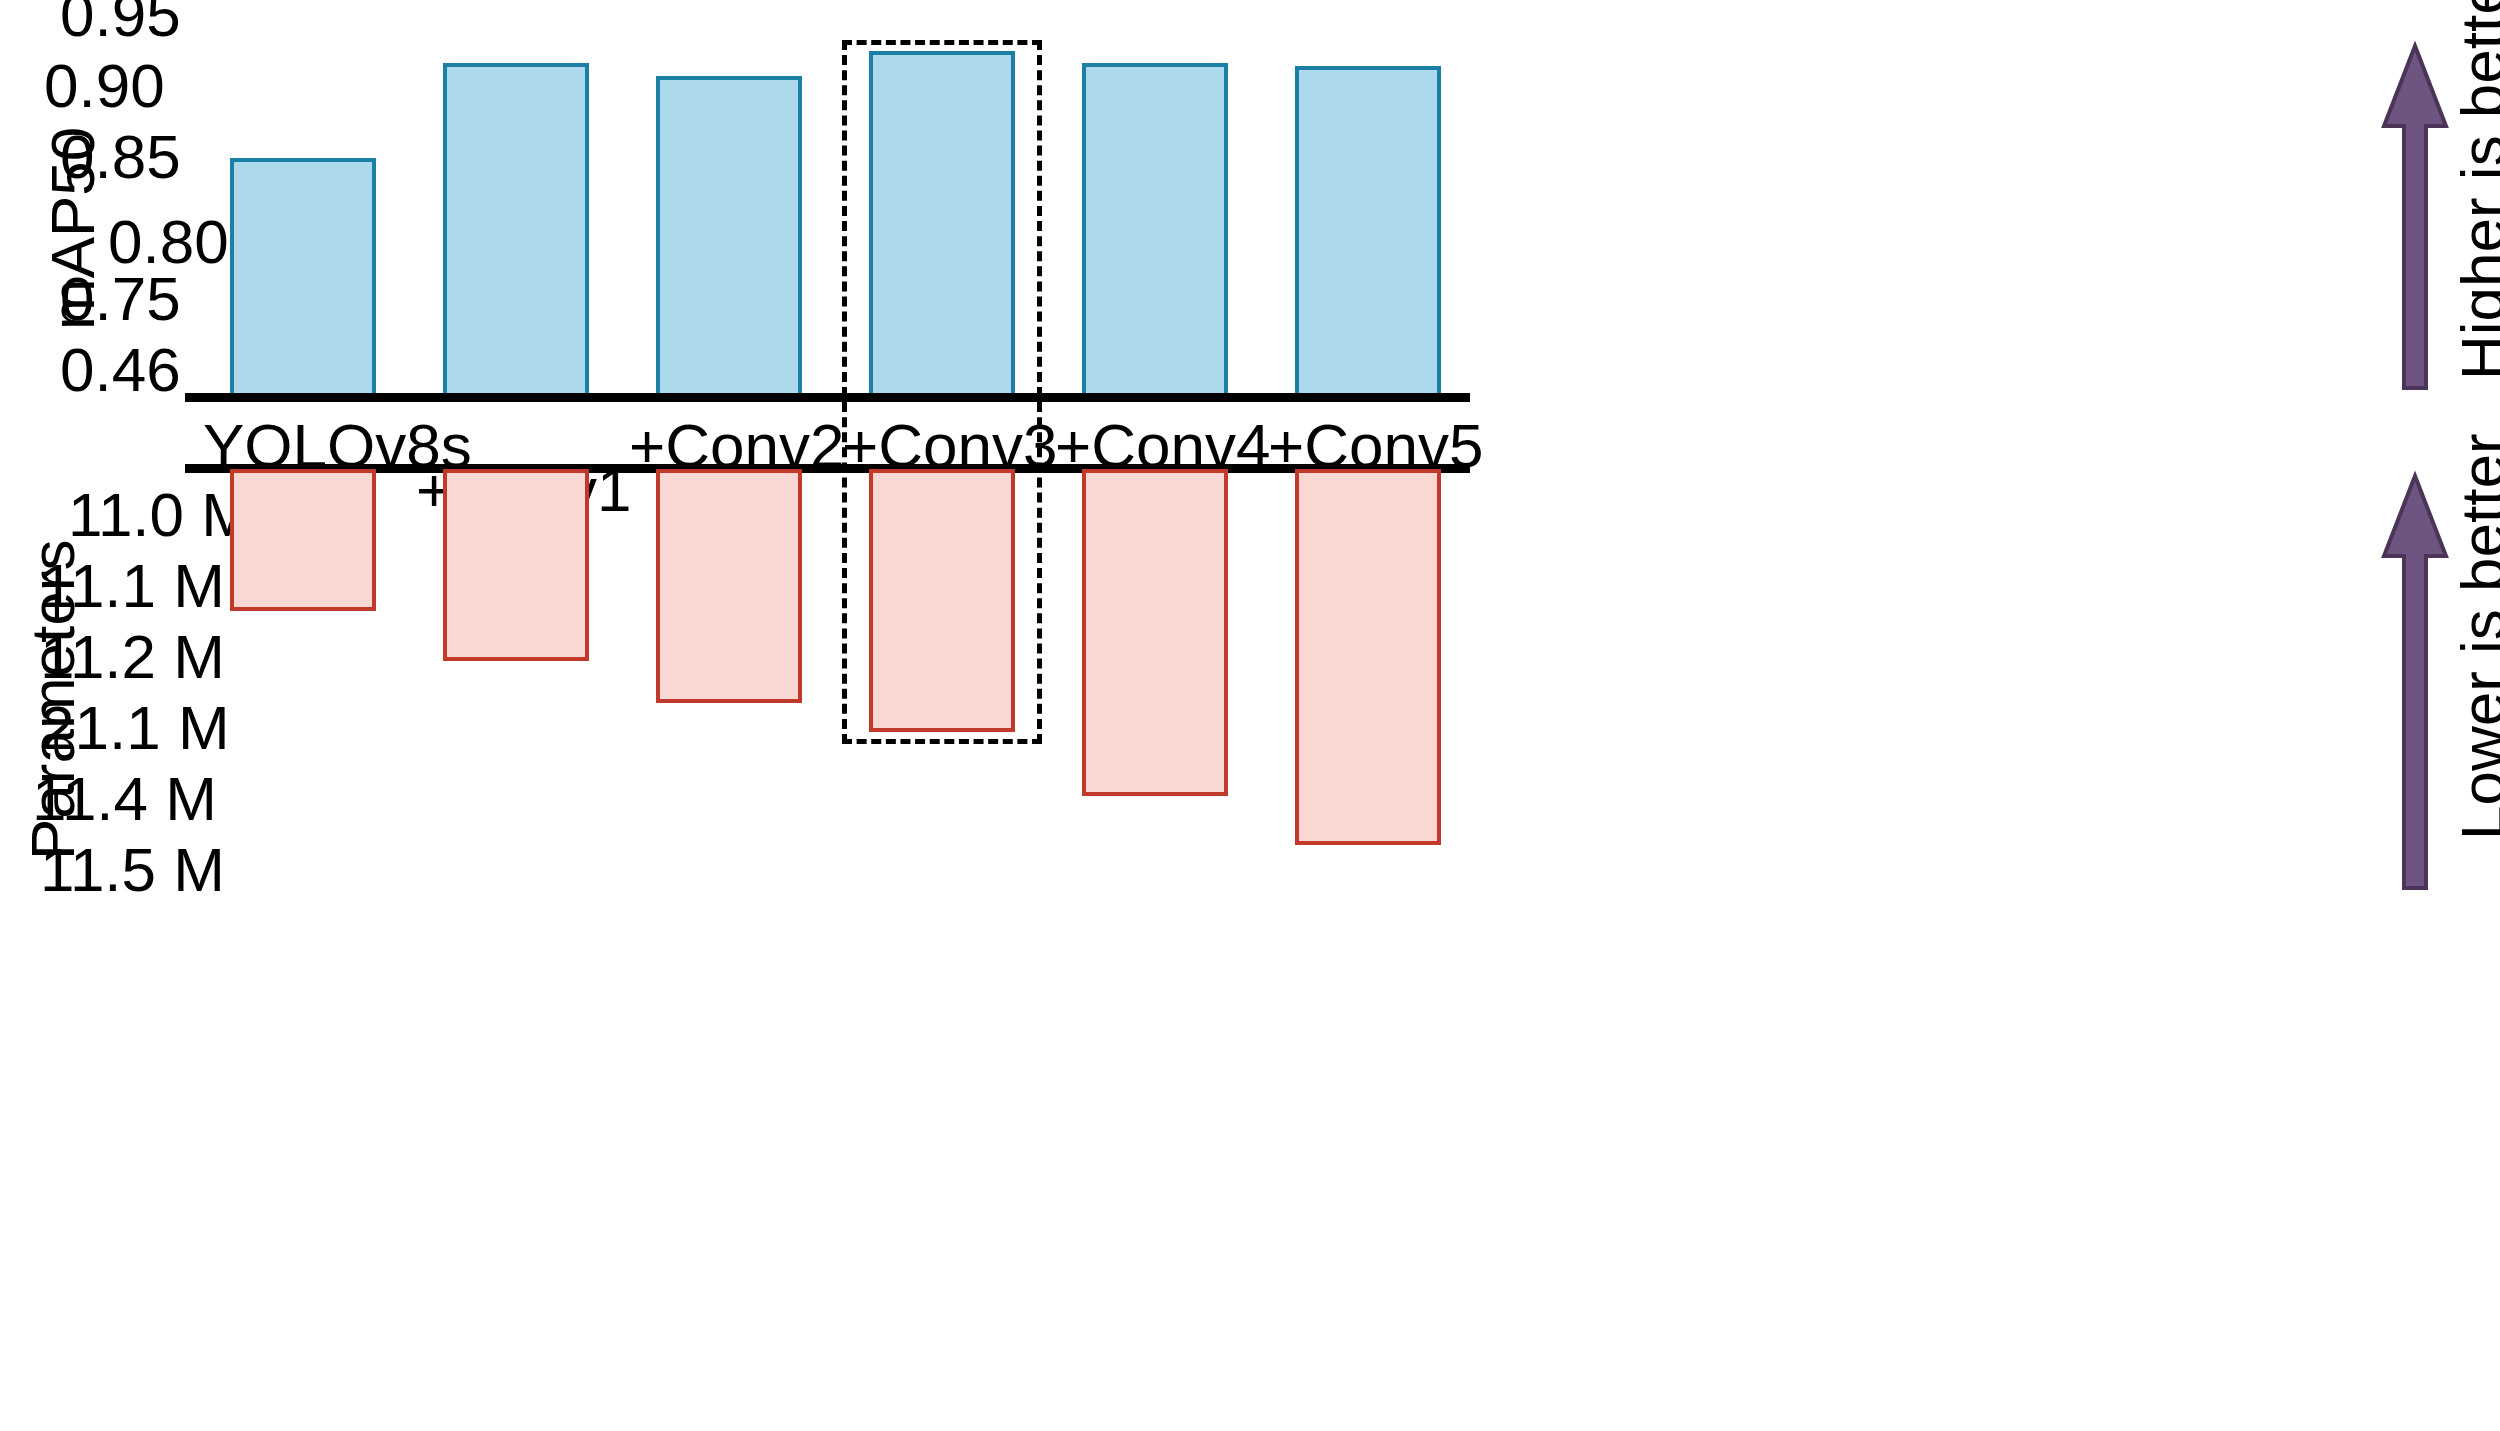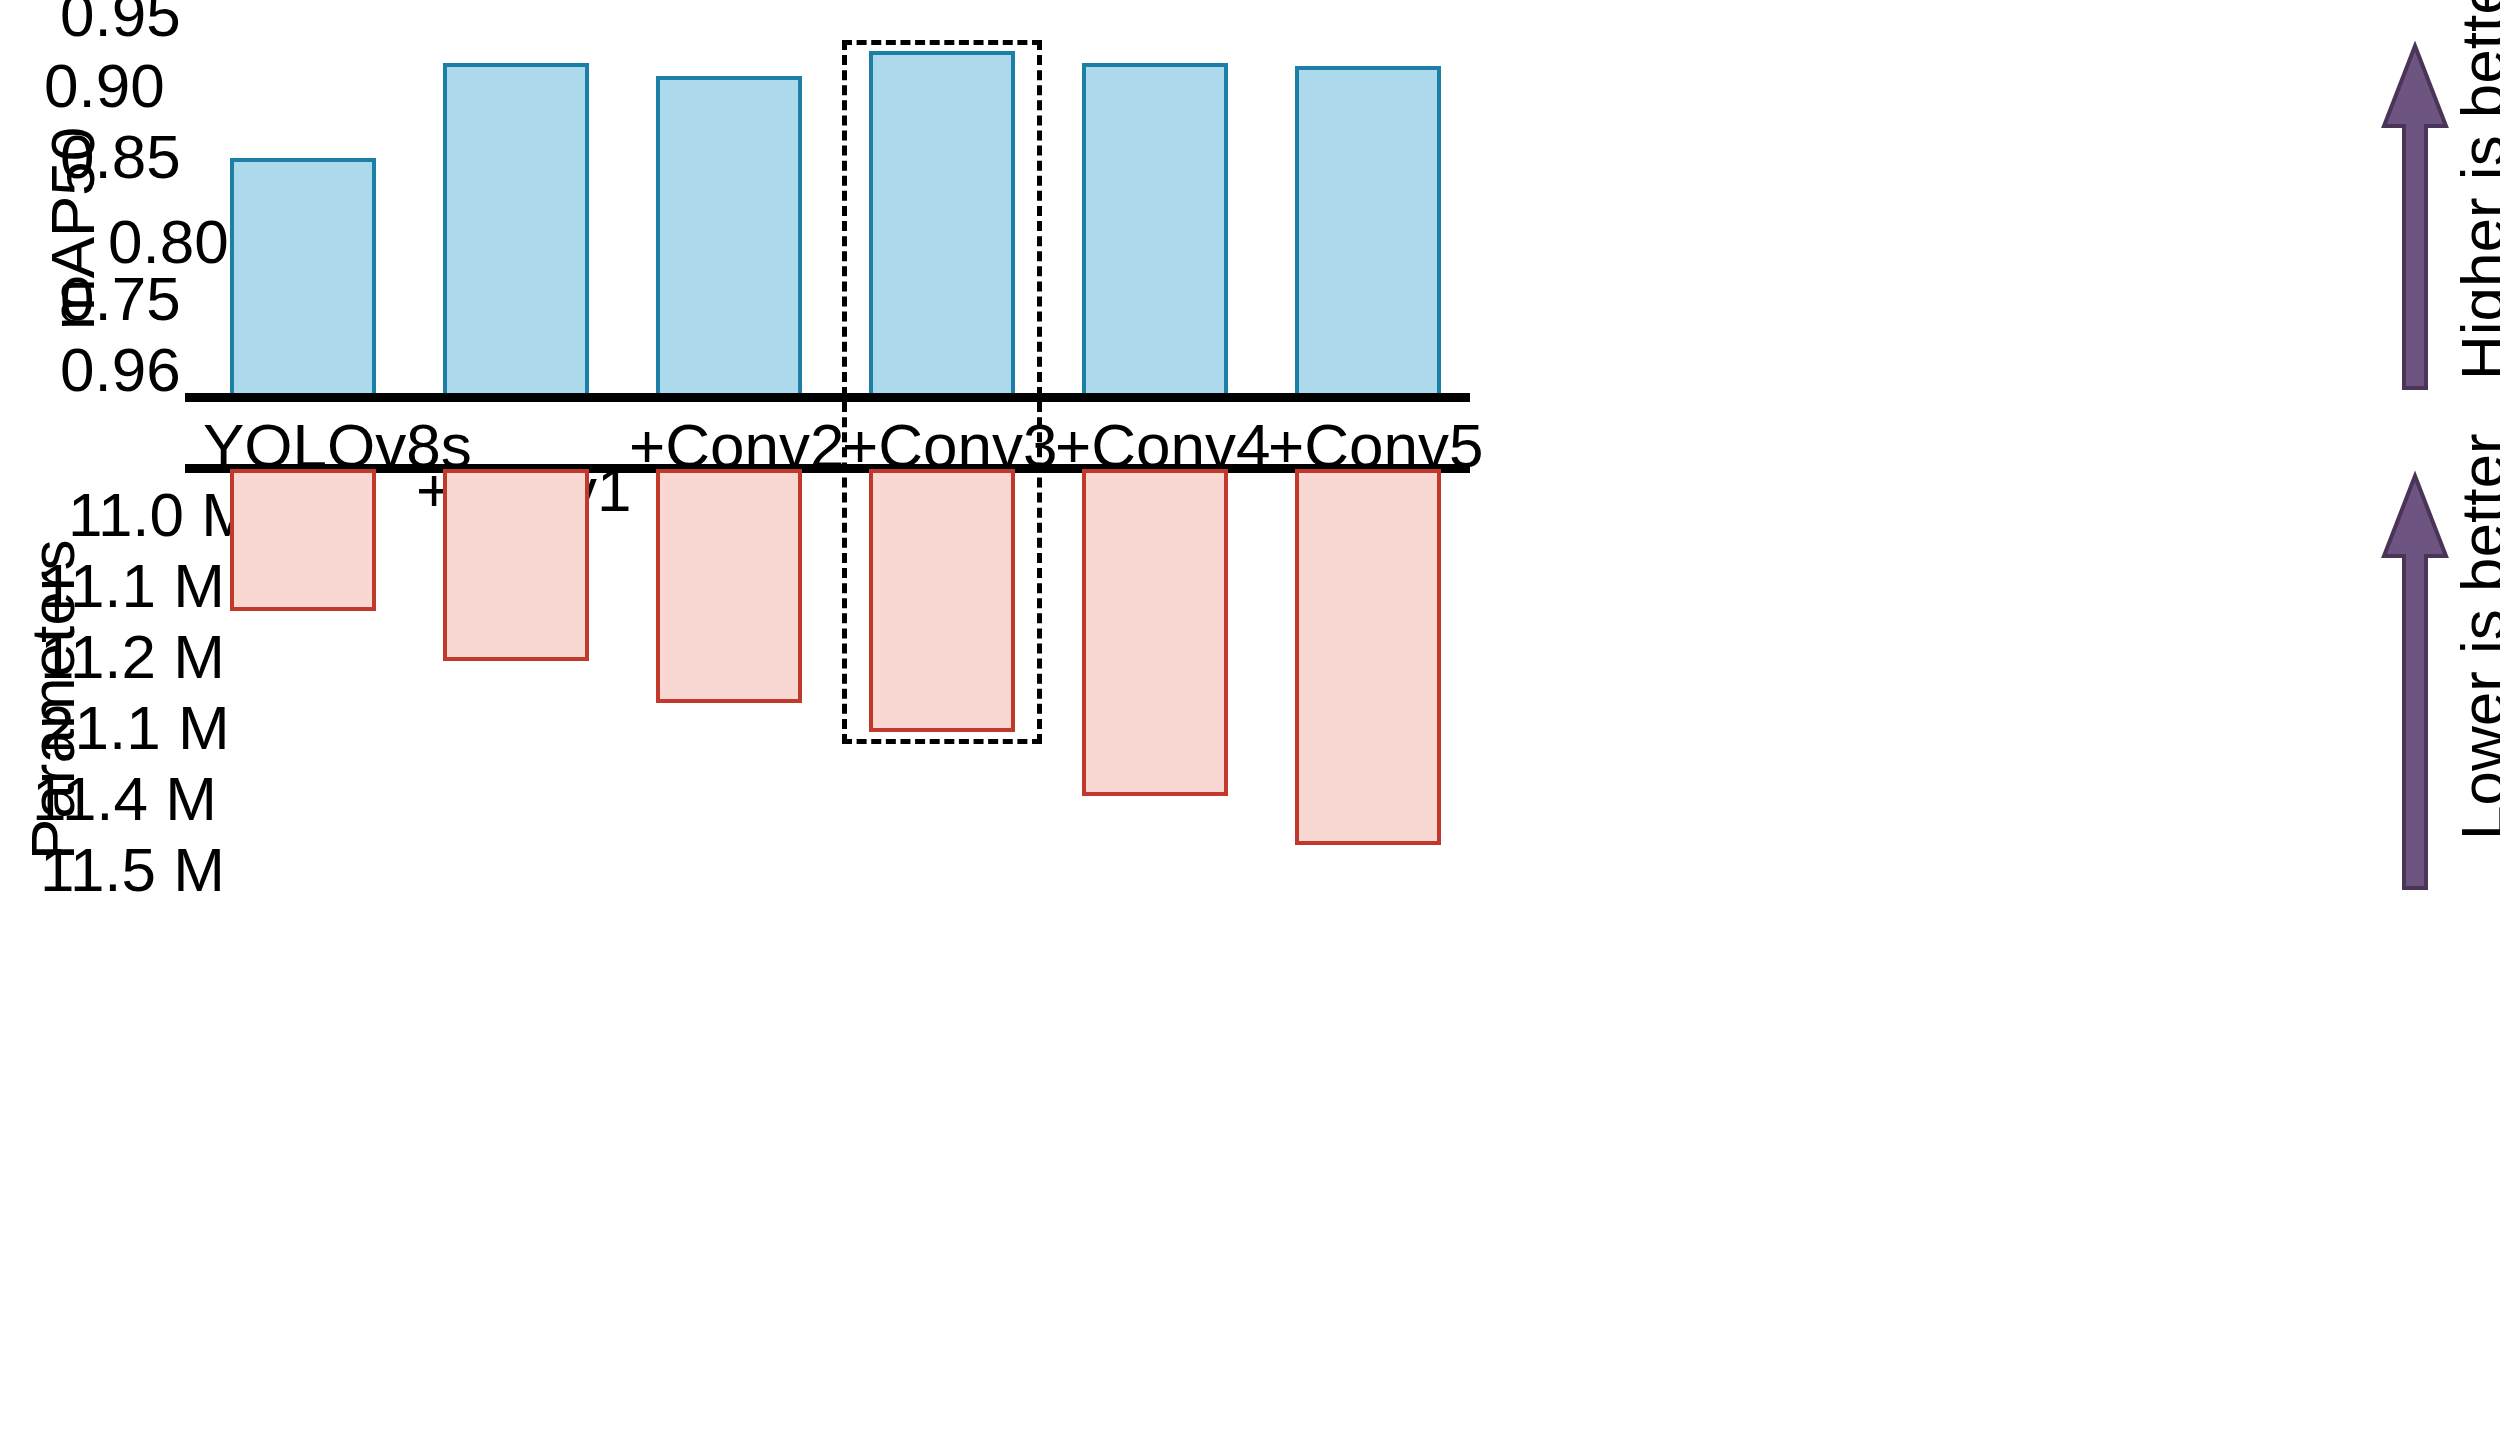--- a/index.html
+++ b/index.html
@@ -33,21 +33,21 @@
 
 <div id="root">
 
   <div>
 
     <div class="tick" style="left:60px;top:-16px;width:120px;">0.95</div>
     <div class="tick" style="left:44px;top:55px;width:120px;">0.90</div>
     <div class="tick" style="left:60px;top:126px;width:120px;">0.85</div>
     <div class="tick" style="left:60px;top:211px;width:120px;margin-left:48px;">0.80</div>
     <div class="tick" style="left:60px;top:268px;width:120px;">0.75</div>
-    <div class="tick" style="left:60px;top:339px;width:120px;">0.96</div>
+    <div class="tick" style="left:60px;top:339px;width:120px;">0.46</div>
 
     <div class="axistitle" style="left:42px;top:330px;">mAP50</div>
 
     <div class="bar bar-map" style="left: 230px; top: 158.44px; width: 146px; height: 238.56px; background: rgb(172, 217, 236); border-color: rgb(28, 127, 165);"></div>
     <div class="bar bar-map" style="left: 443px; top: 63.3px; width: 146px; height: 333.7px; background: rgb(172, 217, 236); border-color: rgb(28, 127, 165);"></div>
     <div class="bar bar-map" style="left: 656px; top: 76.08px; width: 146px; height: 320.92px; background: rgb(172, 217, 236); border-color: rgb(28, 127, 165);"></div>
     <div class="bar bar-map" style="left: 869px; top: 50.52px; width: 146px; height: 346.48px; background: rgb(172, 217, 236); border-color: rgb(28, 127, 165);"></div>
     <div class="bar bar-map" style="left: 1082px; top: 63.3px; width: 146px; height: 333.7px; background: rgb(172, 217, 236); border-color: rgb(28, 127, 165);"></div>
     <div class="bar bar-map" style="left: 1295px; top: 66.14px; width: 146px; height: 330.86px; background: rgb(172, 217, 236); border-color: rgb(28, 127, 165);"></div>
 

